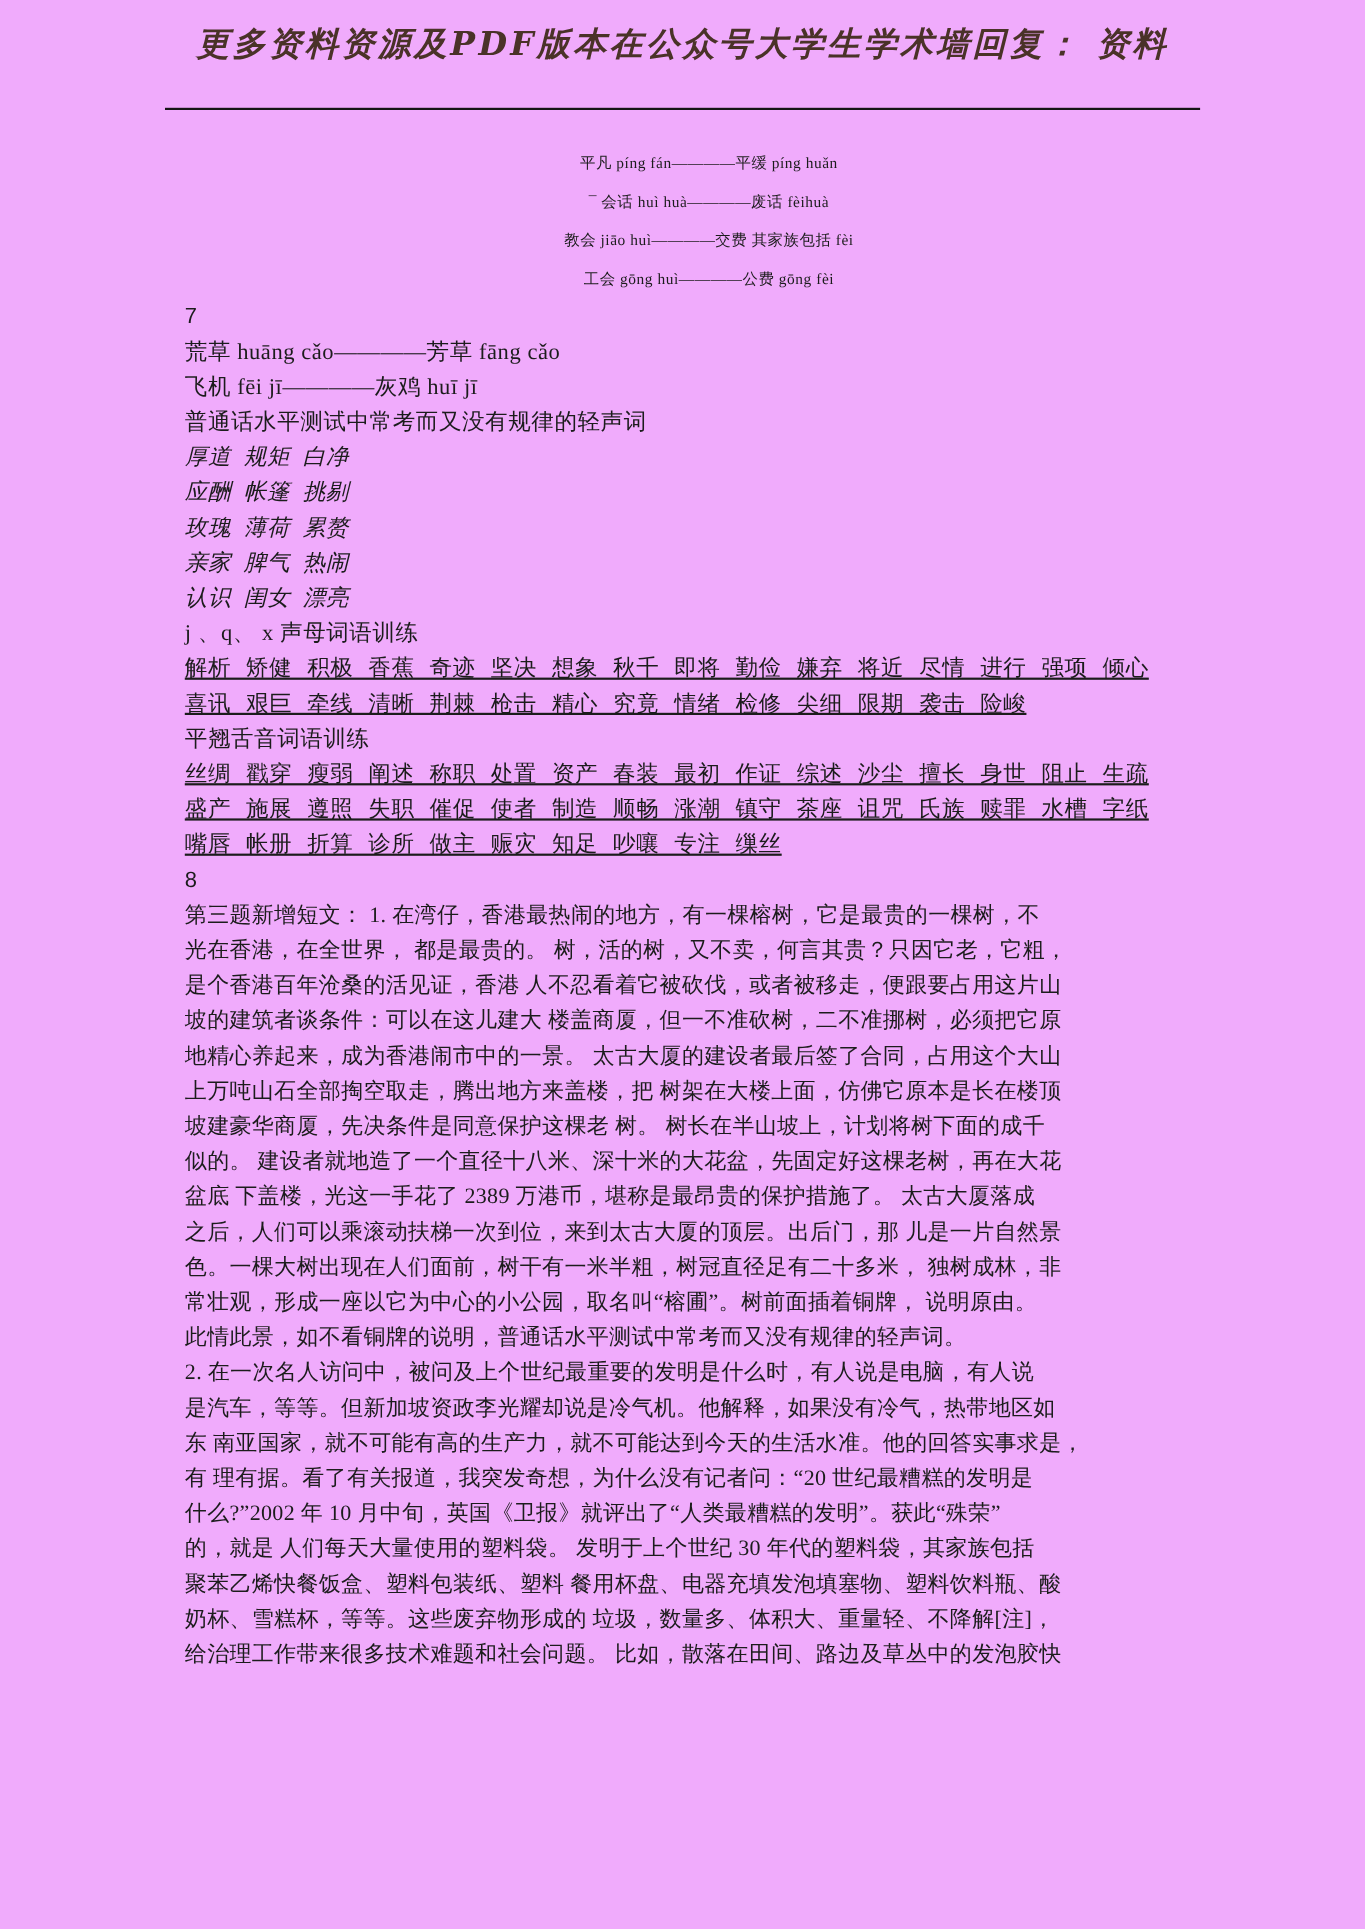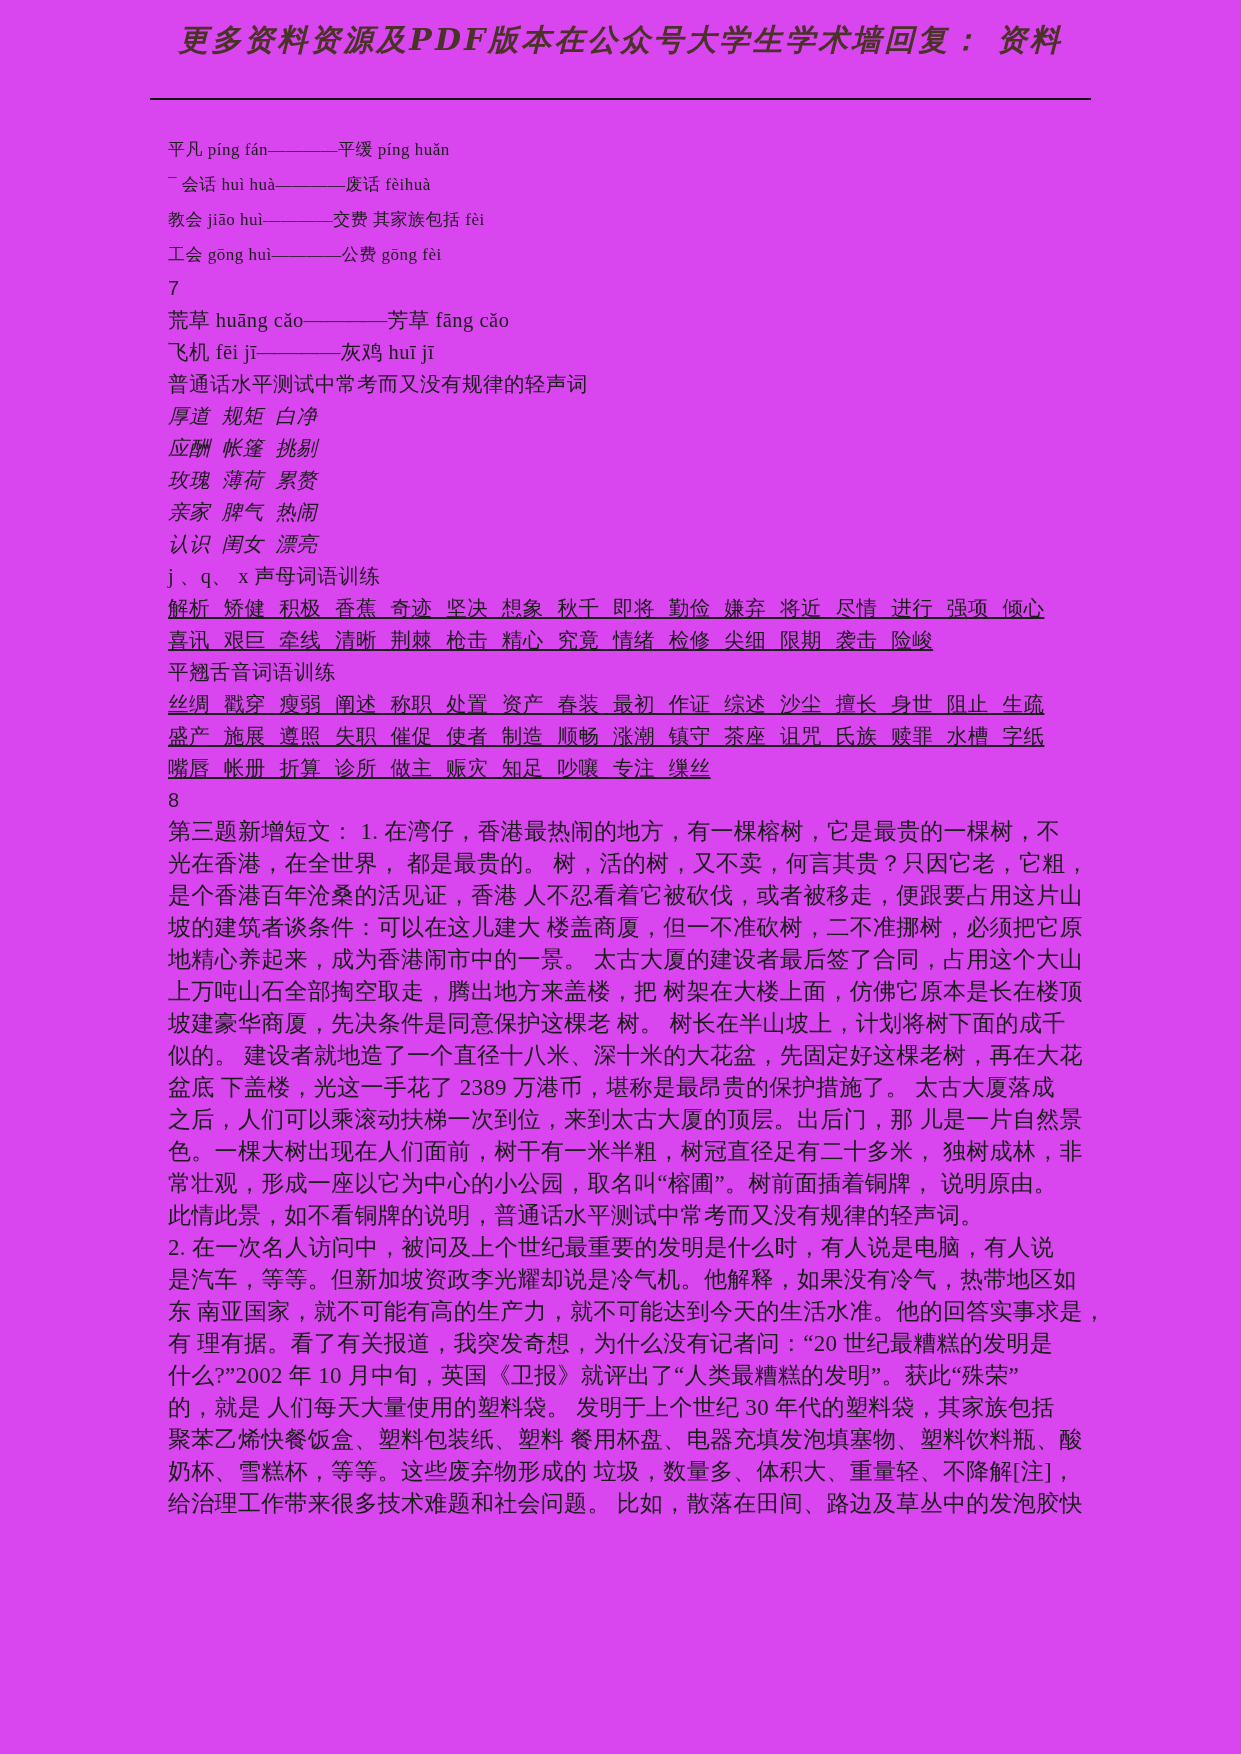--- a/index.html
+++ b/index.html
@@ -11,21 +11,21 @@
     width: 1241px;
     height: 1754px;
     position: relative;
     font-family: "Liberation Serif", "DejaVu Serif", serif;
     color: #1c1c1c;
     overflow: hidden;
   }
   .page {
     width: 1241px;
     height: 1754px;
-    background: #d946ef;
+    background: #f0abfc;
   }
   .header-note {
     padding-top: 20px;
     height: 58px;
     text-align: center;
     font-family: "DejaVu Serif", serif;
     font-style: italic;
     font-weight: bold;
     font-size: 30px;
     letter-spacing: 3px;
@@ -37,24 +37,25 @@
     border: 0;
     border-top: 2px solid #151515;
     height: 0;
   }
   .body-text {
     margin-left: 168px;
     margin-right: 120px;
     padding-top: 32px;
   }
   .pair-line {
-    font-size: 17px;
+    font-size: 14px;
     line-height: 35px;
     letter-spacing: 0.5px;
     white-space: nowrap;
+    text-align: center;
   }
   .std-line {
     font-size: 20.5px;
     line-height: 32px;
     letter-spacing: 0.5px;
     white-space: nowrap;
   }
   .word-row {
     word-spacing: 8px;
     text-decoration: underline;
@@ -62,21 +63,21 @@
   .group-row {
     word-spacing: 6px;
     font-style: italic;
   }
   .page-num {
     font-family: "Liberation Sans", sans-serif;
     font-size: 20px;
     line-height: 32px;
   }
   .para-line {
-    font-size: 23px;
+    font-size: 20px;
     line-height: 32px;
     letter-spacing: 0.3px;
     white-space: nowrap;
   }
 </style>
 </head>
 <body>
 
 <div class="page">
 

